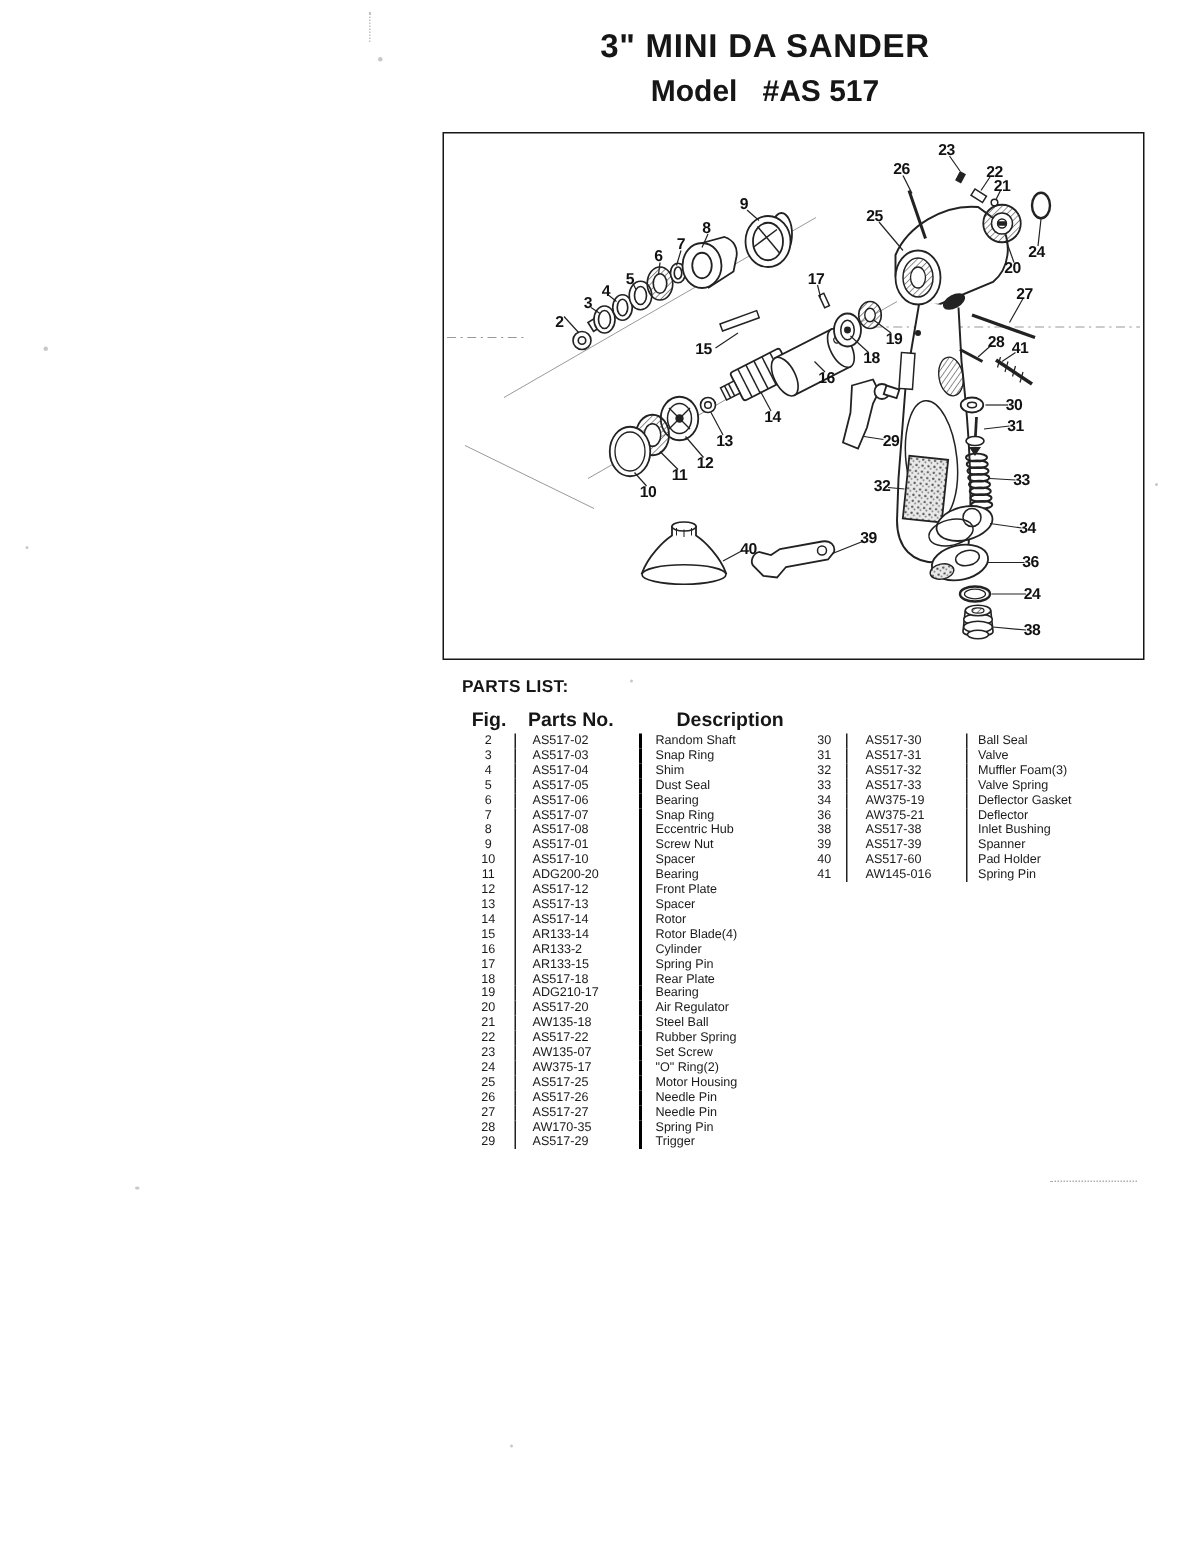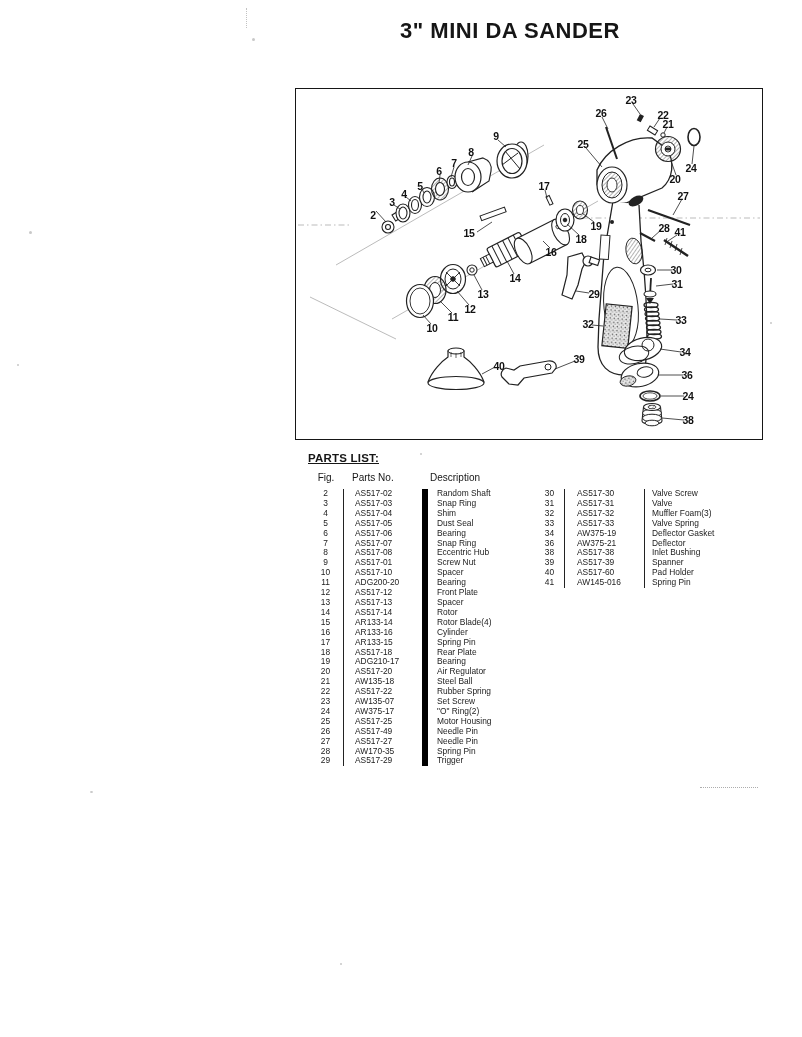--- a/index.html
+++ b/index.html
@@ -7,48 +7,49 @@
         font-family:"Liberation Sans",sans-serif;color:#161616;}
   
   .title-block{position:absolute;left:220px;top:18px;width:580px;text-align:center;}
   .title-line1{font-size:22px;font-weight:700;letter-spacing:.5px;white-space:pre;}
   .title-line2{font-size:20px;font-weight:700;margin-top:6px;white-space:pre;}
   
   .diagram-box{position:absolute;left:295px;top:88px;width:466px;height:350px;border:1.6px solid #161616;background:#fff;}
   .diagram-box svg{position:absolute;left:0;top:0;}
   .callout{position:absolute;transform:translate(-50%,-50%);font-size:10.5px;font-weight:700;color:#111;letter-spacing:-.3px;}
   
-  .pl-heading{position:absolute;left:308px;top:452px;font-size:11.5px;font-weight:700;text-decoration:underline;letter-spacing:.2px;}
-  .col-hdr{position:absolute;top:472px;font-size:10px;font-weight:400;}
+  .pl-heading{position:absolute;left:308px;top:452px;font-size:11.5px;font-weight:700;letter-spacing:.2px;}
+  .col-hdr{position:absolute;top:472px;font-size:13px;font-weight:700;}
   .hdr-fig{left:308px;width:36px;text-align:center;}
   .hdr-pno{left:352px;}
-  .hdr-desc{left:410px;padding-left:20px;}
+  .hdr-desc{left:431px;padding-left:20px;}
   .ptable{position:absolute;display:grid;font-size:8.4px;line-height:9.9px;color:#1b1b1b;}
   .ptable .row{display:grid;height:9.92px;}
   .ptable.left{left:308px;top:489px;}
   .ptable.left .row{grid-template-columns:36px 84px 150px;}
   .ptable.right{left:535px;top:489px;}
   .ptable.right .row{grid-template-columns:30px 80px 130px;}
   .cell-fig{text-align:center;border-right:1px solid #222;}
-  .cell-pno{padding-left:11px;border-right:6px solid #000000;}
+  .cell-pno{padding-left:11px;border-right:2px solid #000000;}
   .ptable.right .cell-pno{padding-left:12px;border-right:1.7px solid #222;}
   .cell-desc{padding-left:9px;}
   .ptable.right .cell-desc{padding-left:7px;}
   
   .speck{position:absolute;background:#9a9a9a;border-radius:50%;opacity:.55;}
   .vdash{position:absolute;width:0;border-left:1.5px dotted #9a9a9a;opacity:.6;}
   .hdash{position:absolute;height:0;border-top:1.5px dotted #8b8b8b;opacity:.7;}
 </style>
 </head>
 <body>
 
 <div class="page">
 
   <div class="title-block">
     <div class="title-line1">3" MINI DA SANDER</div>
+    <div class="title-line2">Model   #AS 517</div>
   </div>
 
   <div class="diagram-box">
     <svg width="466" height="349" viewBox="0 0 466 349">
       <defs>
         <pattern id="hatch" width="3" height="3" patternUnits="userSpaceOnUse" patternTransform="rotate(45)">
           <line x1="0" y1="0" x2="0" y2="3" stroke="#444" stroke-width="0.8"></line>
         </pattern>
         <pattern id="speckp" width="4" height="4" patternUnits="userSpaceOnUse">
           <rect width="4" height="4" fill="#e9e9e9"></rect>
@@ -478,21 +479,21 @@
       </div>
 
       <div class="row">
         <span class="cell-fig">15</span>
         <span class="cell-pno">AR133-14</span>
         <span class="cell-desc">Rotor Blade(4)</span>
       </div>
 
       <div class="row">
         <span class="cell-fig">16</span>
-        <span class="cell-pno">AR133-16</span>
+        <span class="cell-pno">AR133-2</span>
         <span class="cell-desc">Cylinder</span>
       </div>
 
       <div class="row">
         <span class="cell-fig">17</span>
         <span class="cell-pno">AR133-15</span>
         <span class="cell-desc">Spring Pin</span>
       </div>
 
       <div class="row">
@@ -538,21 +539,21 @@
       </div>
 
       <div class="row">
         <span class="cell-fig">25</span>
         <span class="cell-pno">AS517-25</span>
         <span class="cell-desc">Motor Housing</span>
       </div>
 
       <div class="row">
         <span class="cell-fig">26</span>
-        <span class="cell-pno">AS517-49</span>
+        <span class="cell-pno">AS517-26</span>
         <span class="cell-desc">Needle Pin</span>
       </div>
 
       <div class="row">
         <span class="cell-fig">27</span>
         <span class="cell-pno">AS517-27</span>
         <span class="cell-desc">Needle Pin</span>
       </div>
 
       <div class="row">
@@ -566,21 +567,21 @@
         <span class="cell-pno">AS517-29</span>
         <span class="cell-desc">Trigger</span>
       </div>
     </div>
 
   <div class="ptable right">
 
       <div class="row">
         <span class="cell-fig">30</span>
         <span class="cell-pno">AS517-30</span>
-        <span class="cell-desc">Valve Screw</span>
+        <span class="cell-desc">Ball Seal</span>
       </div>
 
       <div class="row">
         <span class="cell-fig">31</span>
         <span class="cell-pno">AS517-31</span>
         <span class="cell-desc">Valve</span>
       </div>
 
       <div class="row">
         <span class="cell-fig">32</span>

